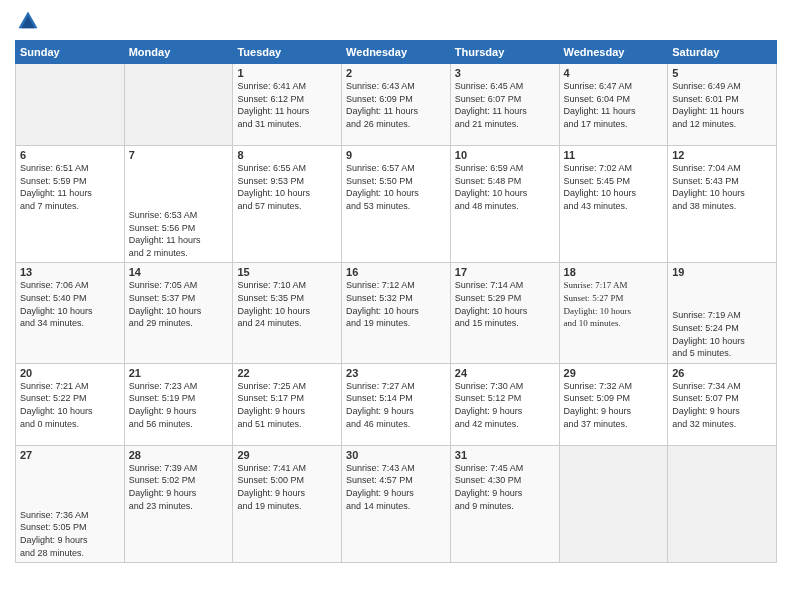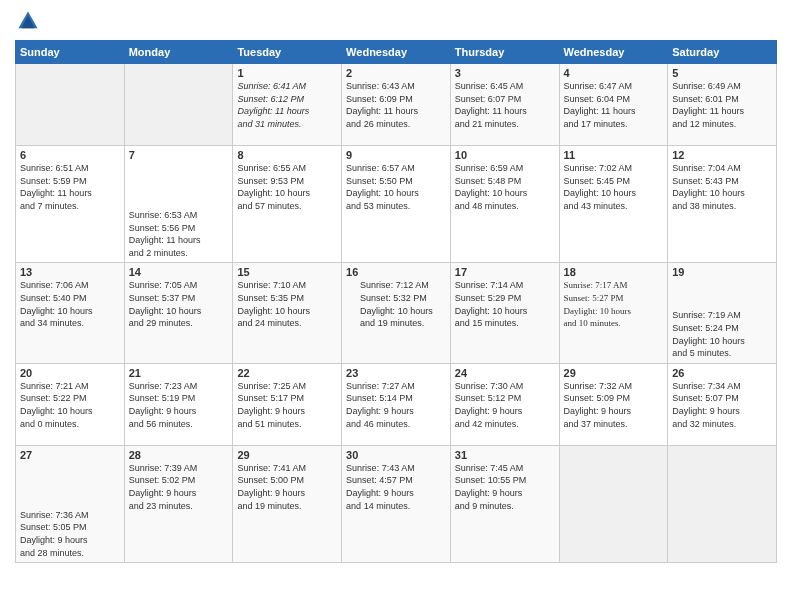--- a/index.html
+++ b/index.html
@@ -129,21 +129,21 @@
           <th>Wednesday</th>
           <th>Saturday</th>
         </tr>
     </thead>
     <tbody id="calendar-body">
     <tr>
           <td class="empty-cell"></td>
           <td class="empty-cell"></td>
           <td>
             <span class="day-num">1</span>
-            <div class="day-info" style="white-space: pre-line; font-style: italic;">Sunrise: 6:41 AM
+            <div class="day-info" style="white-space: pre-line;">Sunrise: 6:41 AM
 Sunset: 6:12 PM
 Daylight: 11 hours
 and 31 minutes.</div>
           </td>
           <td>
             <span class="day-num">2</span>
             <div class="day-info" style="white-space: pre-line;">Sunrise: 6:43 AM
 Sunset: 6:09 PM
 Daylight: 11 hours
 and 26 minutes.</div>
@@ -238,21 +238,21 @@
           </td>
           <td>
             <span class="day-num">15</span>
             <div class="day-info" style="white-space: pre-line;">Sunrise: 7:10 AM
 Sunset: 5:35 PM
 Daylight: 10 hours
 and 24 minutes.</div>
           </td>
           <td>
             <span class="day-num">16</span>
-            <div class="day-info" style="white-space: pre-line; margin-left: 14px;">Sunrise: 7:12 AM
+            <div class="day-info" style="white-space: pre-line;">Sunrise: 7:12 AM
 Sunset: 5:32 PM
 Daylight: 10 hours
 and 19 minutes.</div>
           </td>
           <td>
             <span class="day-num">17</span>
             <div class="day-info" style="white-space: pre-line;">Sunrise: 7:14 AM
 Sunset: 5:29 PM
 Daylight: 10 hours
 and 15 minutes.</div>
@@ -348,21 +348,21 @@
           <td>
             <span class="day-num">30</span>
             <div class="day-info" style="white-space: pre-line;">Sunrise: 7:43 AM
 Sunset: 4:57 PM
 Daylight: 9 hours
 and 14 minutes.</div>
           </td>
           <td>
             <span class="day-num">31</span>
             <div class="day-info" style="white-space: pre-line;">Sunrise: 7:45 AM
-Sunset: 10:55 PM
+Sunset: 4:30 PM
 Daylight: 9 hours
 and 9 minutes.</div>
           </td>
           <td class="empty-cell"></td>
           <td class="empty-cell"></td>
         </tr>
       </tbody>
   </table>
 </div>
 

